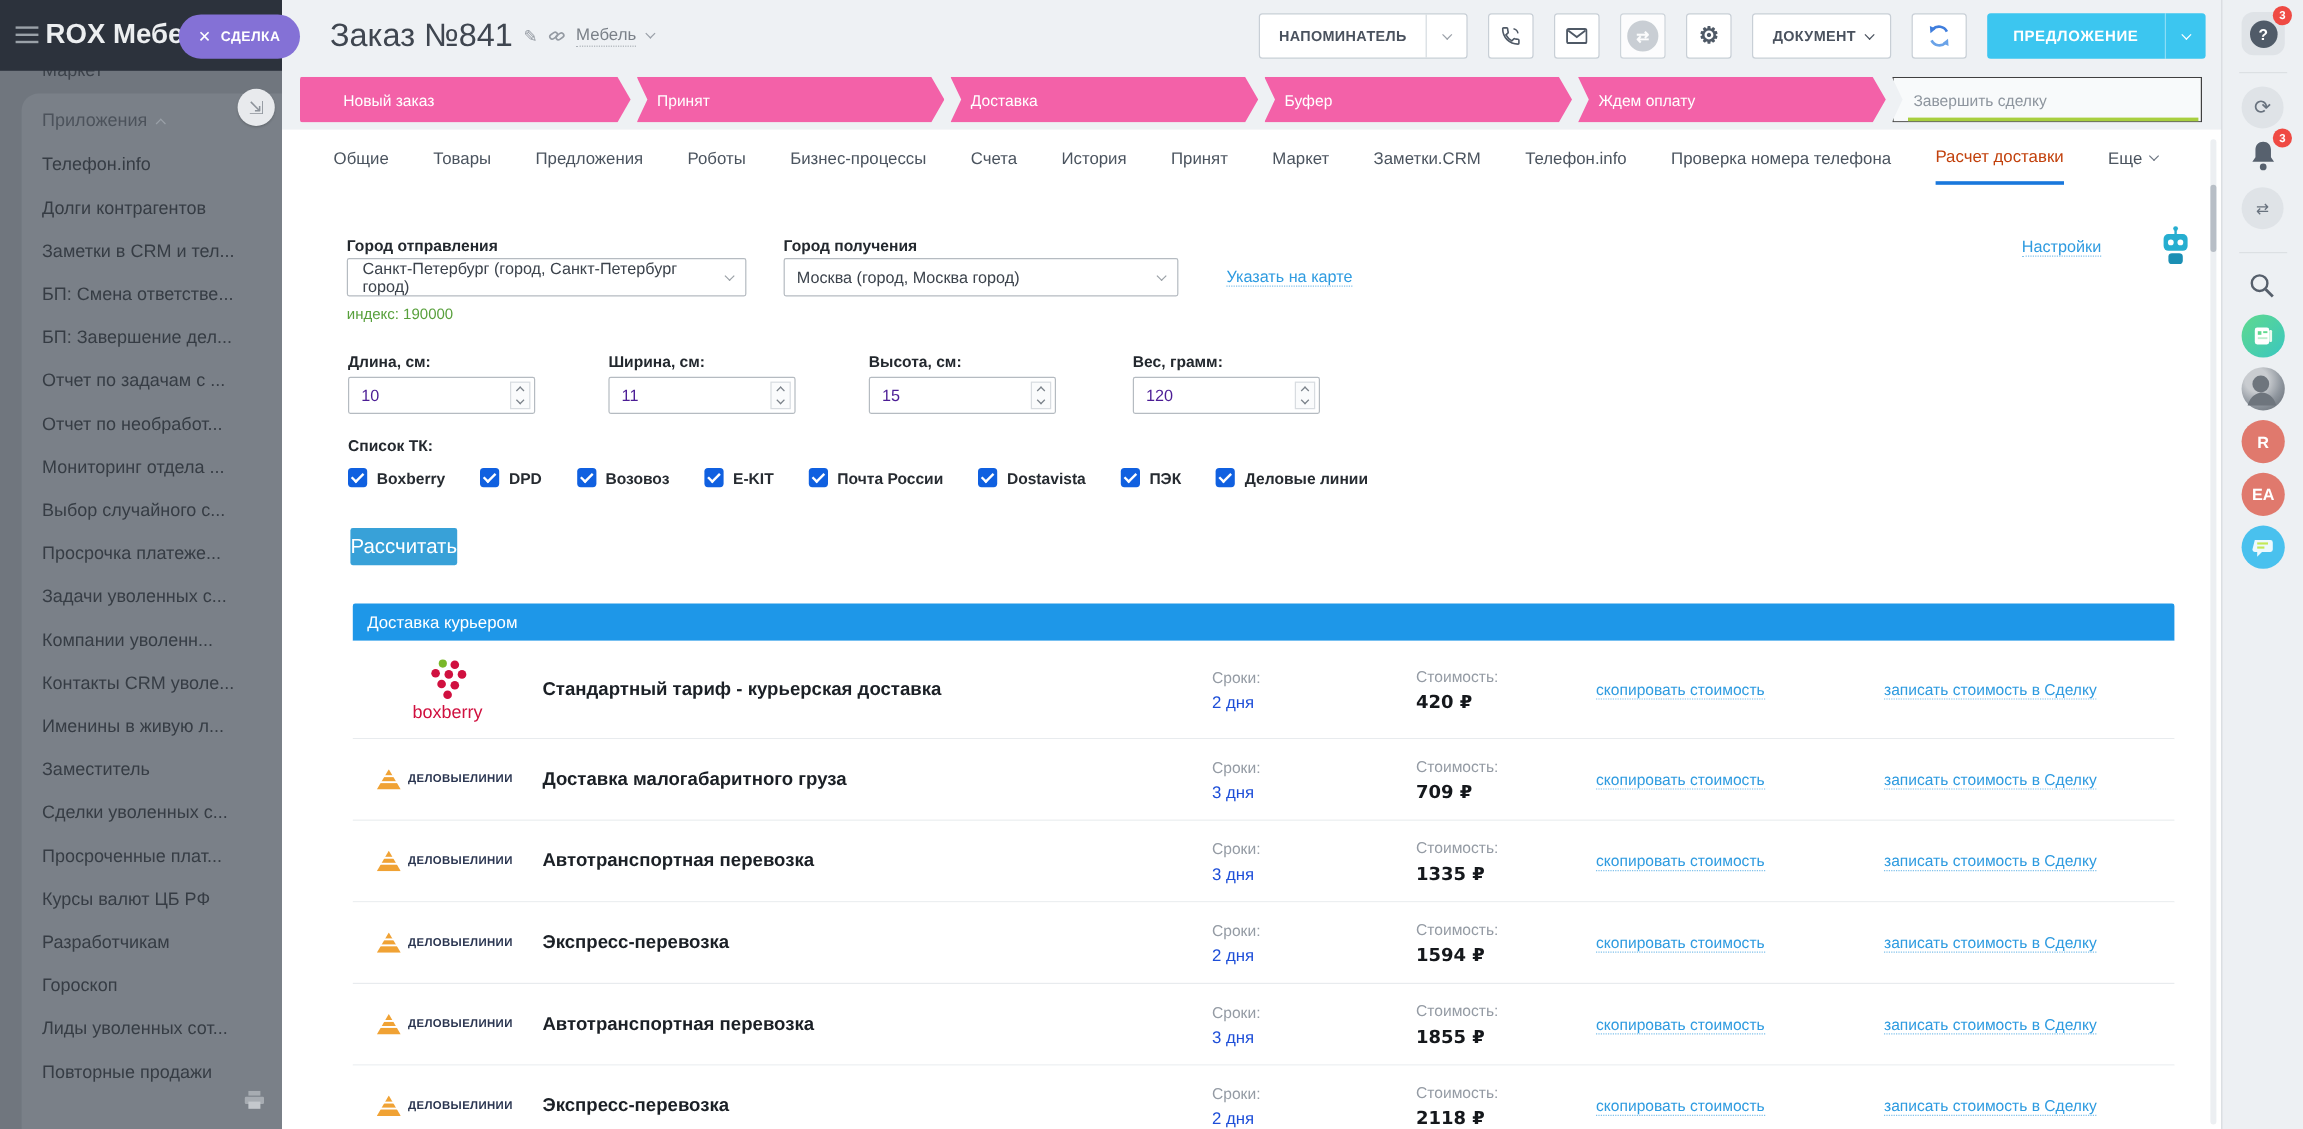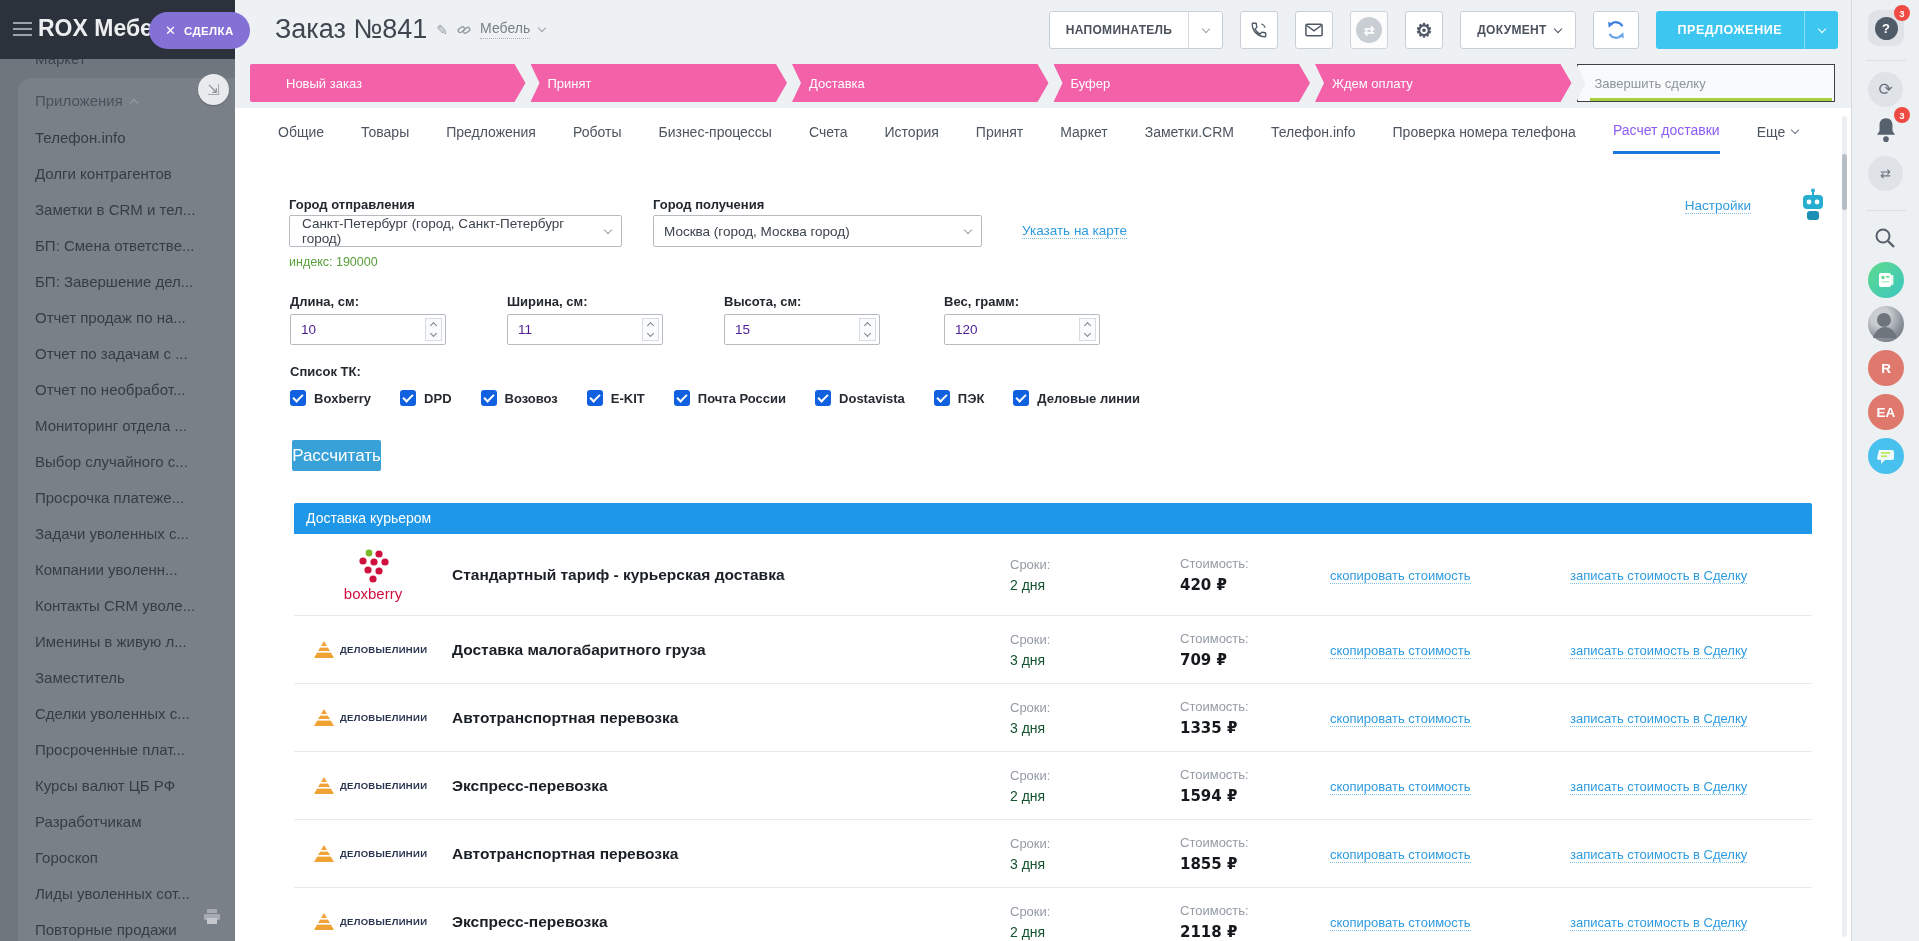--- a/index.html
+++ b/index.html
@@ -79,21 +79,21 @@
   .stage-green { display:none; }
   .stage.final { background:#f8fafb; border:1px solid #404040;
                  clip-path:polygon(0 0,100% 0,100% 100%,0 100%, 9px 50%); }
   .stage.final .stage-label { color:#8d959e; }
   .stage.final .stage-green { display:block; position:absolute; left:12px; right:2px; bottom:0; height:3px; background:#a8cf3f; }
 
   
   .tabs { position:absolute; left:43px; top:122px; display:flex; gap:37px; }
   .tab { font-size:14px; color:#4b545f; padding-bottom:13px; display:flex; align-items:center; gap:7px; white-space:nowrap; cursor:pointer;}
   .tab .chev { border-color:#6b7480; }
-  .tab.active { color:#8b5cf6; border-bottom:3px solid #1a78dc; font-weight:normal; }
+  .tab.active { color:#c2410c; border-bottom:3px solid #1a78dc; font-weight:normal; }
 
   .scroll-track { position:absolute; right:4px; top:116px; bottom:4px; width:5px; background:#eceff2; border-radius:3px;}
   .scroll-thumb { position:absolute; top:38px; width:5px; height:56px; background:#b7bec6; border-radius:3px; }
 
   
   .f-label { position:absolute; font-size:13px; font-weight:bold; color:#23282e; }
   .selectbox { position:absolute; height:32px; background:#fff; border:1px solid #b5bbc1; border-radius:2px;
                display:flex; align-items:center; padding:0 26px 0 10px; font-size:13.5px; color:#3c434c; cursor:pointer;}
   .selectbox .chev { position:absolute; right:10px; border-color:#9aa0a6; }
   .link { color:#2e9be0; font-size:13.5px; border-bottom:1px dotted #7fc0ea; cursor:pointer; white-space:nowrap; }
@@ -122,21 +122,21 @@
   .row { display:grid; grid-template-columns:158px 558px 170px 150px 200px 282px; align-items:center;
          height:68px; border-bottom:1px solid #e8ebee; background:#fff; }
   .rows .row:nth-child(1) { height:82px; }
   .logo { display:none; align-items:center; justify-content:center; }
   .row.boxberry .logo-boxberry { display:flex; flex-direction:column; }
   .row.dellin .logo-dellin { display:flex; gap:6px; padding-left:20px; justify-content:flex-start;}
   .bb-word { font-size:15px; color:#d0103f; margin-top:1px; }
   .dl-word { font-size:9.5px; font-weight:bold; color:#2a3550; letter-spacing:.3px; }
   .tariff-name { font-size:15.5px; font-weight:bold; color:#1b2026; }
   .mini-label { font-size:13px; color:#949ba4; margin-bottom:5px; }
-  .mini-value { font-size:14px; color:#14532d; }
+  .mini-value { font-size:14px; color:#1d4ed8; }
   .cost-value { font-size:15px; font-weight:bold; color:#15181c; font-family:"DejaVu Sans","Liberation Sans",sans-serif; margin-top:4px;}
   .dotted-link { color:#2e9be0; font-size:13px; border-bottom:1px dotted #7fc0ea; cursor:pointer; white-space:nowrap; }
   .link-cell.l2 { padding-left:40px; }
 </style>
 </head>
 <body>
 
 <div class="sidebar">
   <div class="side-top-item">Маркет</div>
   <div class="side-panel">
@@ -149,21 +149,20 @@
         <li class="side-item"><span>Телефон.info</span></li>
 
         <li class="side-item"><span>Долги контрагентов</span></li>
 
         <li class="side-item"><span>Заметки в CRM и тел...</span></li>
 
         <li class="side-item"><span>БП: Смена ответстве...</span></li>
 
         <li class="side-item"><span>БП: Завершение дел...</span></li>
 
-        <li class="side-item"><span>Отчет продаж по на...</span></li>
 
         <li class="side-item"><span>Отчет по задачам с ...</span></li>
 
         <li class="side-item"><span>Отчет по необработ...</span></li>
 
         <li class="side-item"><span>Мониторинг отдела ...</span></li>
 
         <li class="side-item"><span>Выбор случайного с...</span></li>
 
         <li class="side-item"><span>Просрочка платеже...</span></li>

